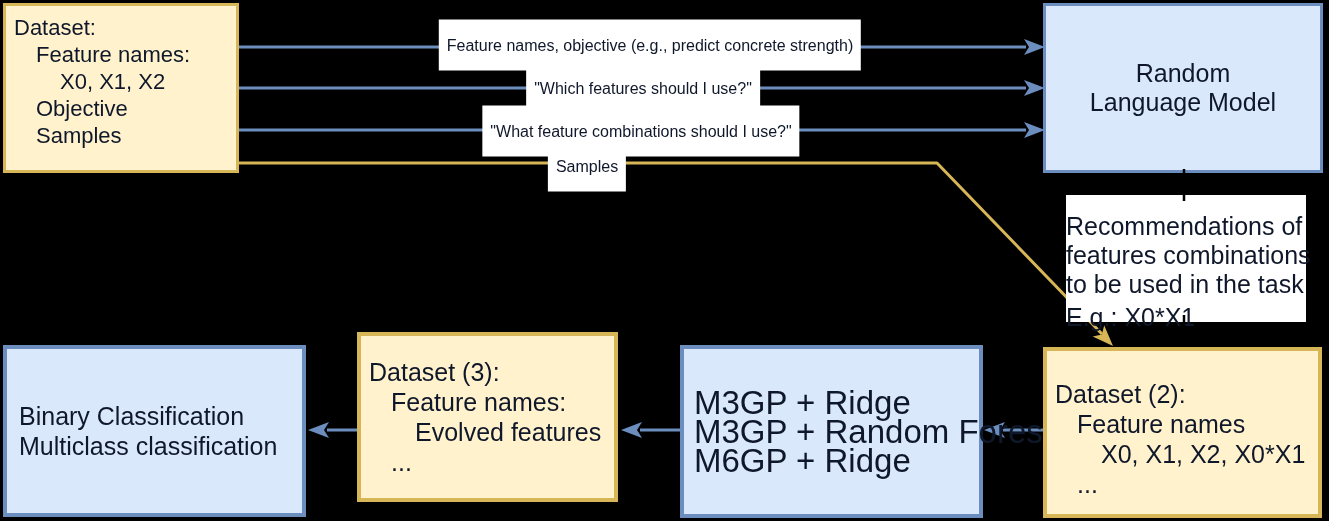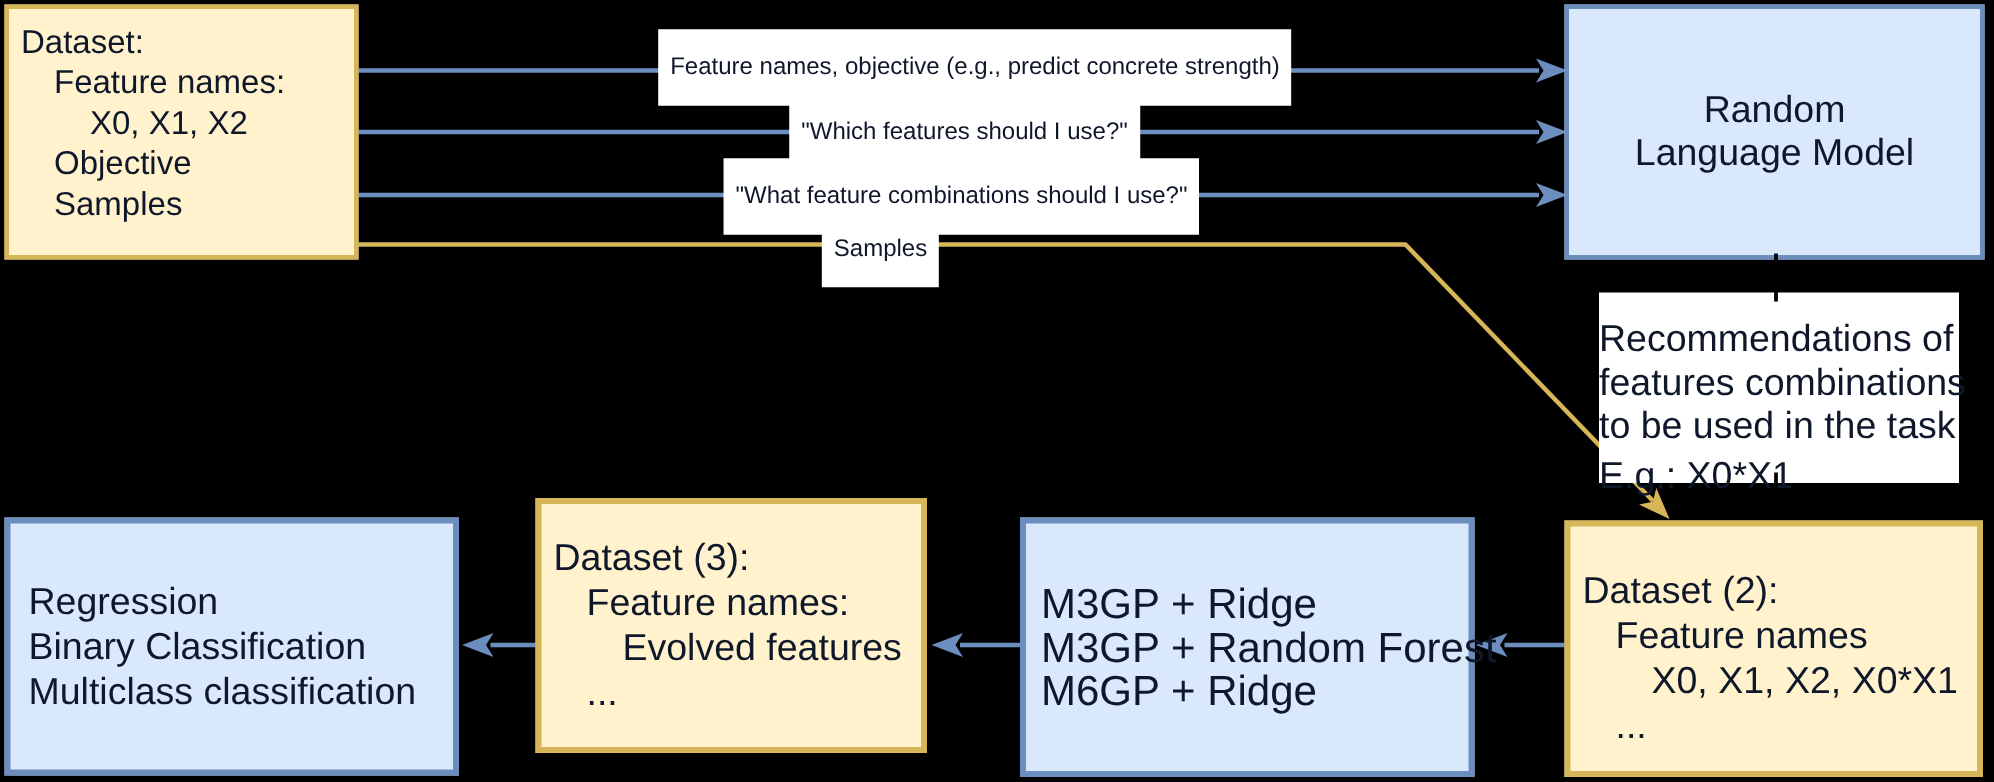--- a/index.html
+++ b/index.html
@@ -17,21 +17,21 @@
   .ln{white-space:pre;}
   .ind1{padding-left:22px;}
   .ind2{padding-left:46px;}
   #box-dataset1{left:3px;top:3px;width:236px;height:170px;font-size:22px;line-height:27px;}
   #box-dataset1 .txt{justify-content:flex-start;padding:8px 4px 0 8px;}
   #box-llm{left:1043px;top:3px;width:280px;height:170px;font-size:25px;line-height:29px;text-align:center;}
   #box-tasks{left:3px;top:345px;width:303px;height:172px;font-size:25px;line-height:30px;}
   #box-tasks .txt{padding-left:12px;}
   #box-dataset3{left:357px;top:332px;width:261px;height:170px;font-size:25px;line-height:30px;}
   #box-dataset3 .txt{padding-left:8px;}
-  #box-models{left:680px;top:345px;width:303px;height:173px;font-size:28px;line-height:29px;}
+  #box-models{left:680px;top:345px;width:303px;height:173px;font-size:33px;line-height:29px;}
   #box-models .txt{padding-left:10px;}
   #box-dataset2{left:1043px;top:347px;width:279px;height:171px;font-size:25px;line-height:30px;}
   #box-dataset2 .txt{padding-left:8px;padding-top:6px;}
   
   .msg{
     position:absolute;background:#fff;white-space:nowrap;font-size:16px;line-height:27px;
     padding:12px 8px;transform:translate(-50%,-50%);
   }
   #msg1{left:650px;top:45px;}
   #msg2{left:643px;top:88px;}
@@ -105,21 +105,20 @@
 
   <div id="recommendation">
     <div class="ln">Recommendations of</div>
     <div class="ln">features combinations</div>
     <div class="ln">to be used in the task</div>
     <div class="ln eg"><span>E.g.: </span><b>X0*X1</b></div>
   </div>
 
   <div class="box blue thick" id="box-tasks">
     <div class="txt">
-      <div class="ln">Regression</div>
       <div class="ln">Binary Classification</div>
       <div class="ln">Multiclass classification</div>
     </div>
   </div>
 
   <div class="box yellow thick" id="box-dataset3">
     <div class="txt">
       <div class="ln">Dataset (3):</div>
       <div class="ln ind1">Feature names:</div>
       <div class="ln ind2">Evolved features</div>

